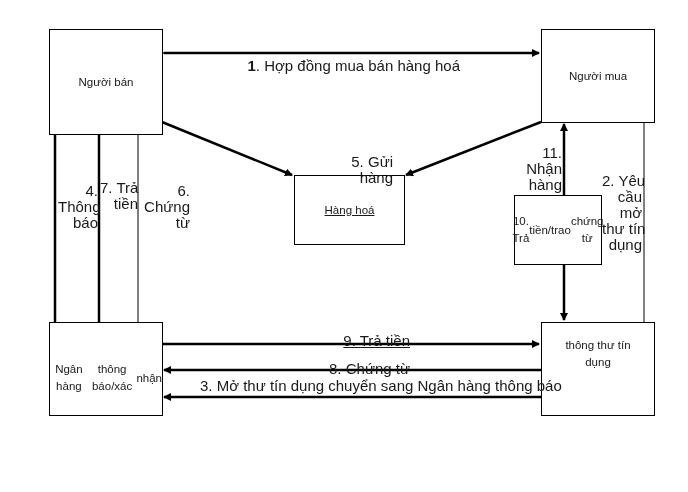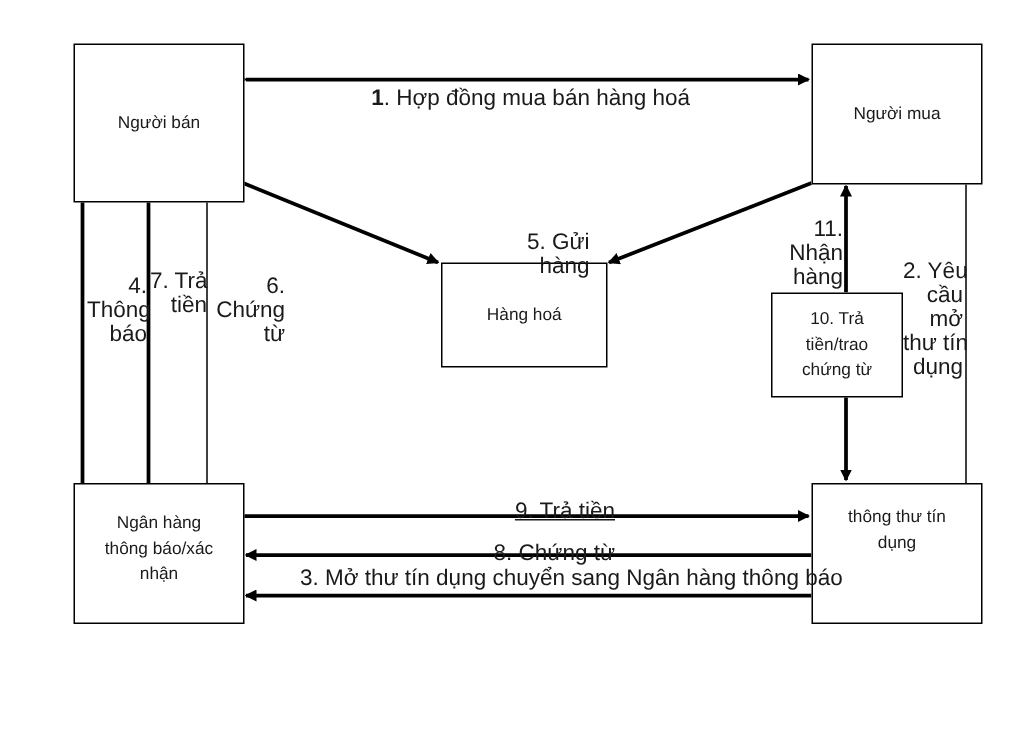--- a/index.html
+++ b/index.html
@@ -46,29 +46,29 @@
 
   <line x1="541" y1="397" x2="164" y2="397" stroke="#000" stroke-width="2.5" marker-end="url(#ah)"></line>
 </svg>
 
 <div class="box" style="left:49px;top:29px;width:114px;height:106px;">
   <span>Người bán</span>
 </div>
 <div class="box" style="left:541px;top:29px;width:114px;height:94px;">
   <span>Người mua</span>
 </div>
-<div class="box" style="left:294px;top:175px;width:111px;height:70px;">
+<div class="box" style="left:294px;top:175px;width:111px;height:70px;text-decoration:underline;">
   <span>Hàng hoá</span>
 </div>
-<div class="box" style="left:514px;top:195px;width:88px;height:70px;flex-direction:column;">
+<div class="box" style="left:514px;top:195px;width:88px;height:70px;flex-direction:row;">
   <span>10. Trả</span>
   <span>tiền/trao</span>
   <span>chứng từ</span>
 </div>
-<div class="box" style="left:49px;top:322px;width:114px;height:94px;flex-direction:column;justify-content:flex-start;padding-top:18px;">
+<div class="box" style="left:49px;top:322px;width:114px;height:94px;flex-direction:row;justify-content:flex-start;padding-top:18px;">
   <span>Ngân hàng</span>
   <span>thông báo/xác</span>
   <span>nhận</span>
 </div>
 <div class="box" style="left:541px;top:322px;width:114px;height:94px;flex-direction:column;justify-content:flex-start;padding-top:14px;">
   <span>thông thư tín</span>
   <span>dụng</span>
 </div>
 
 <div class="lbl" style="left:240px;top:58px;width:220px;">

